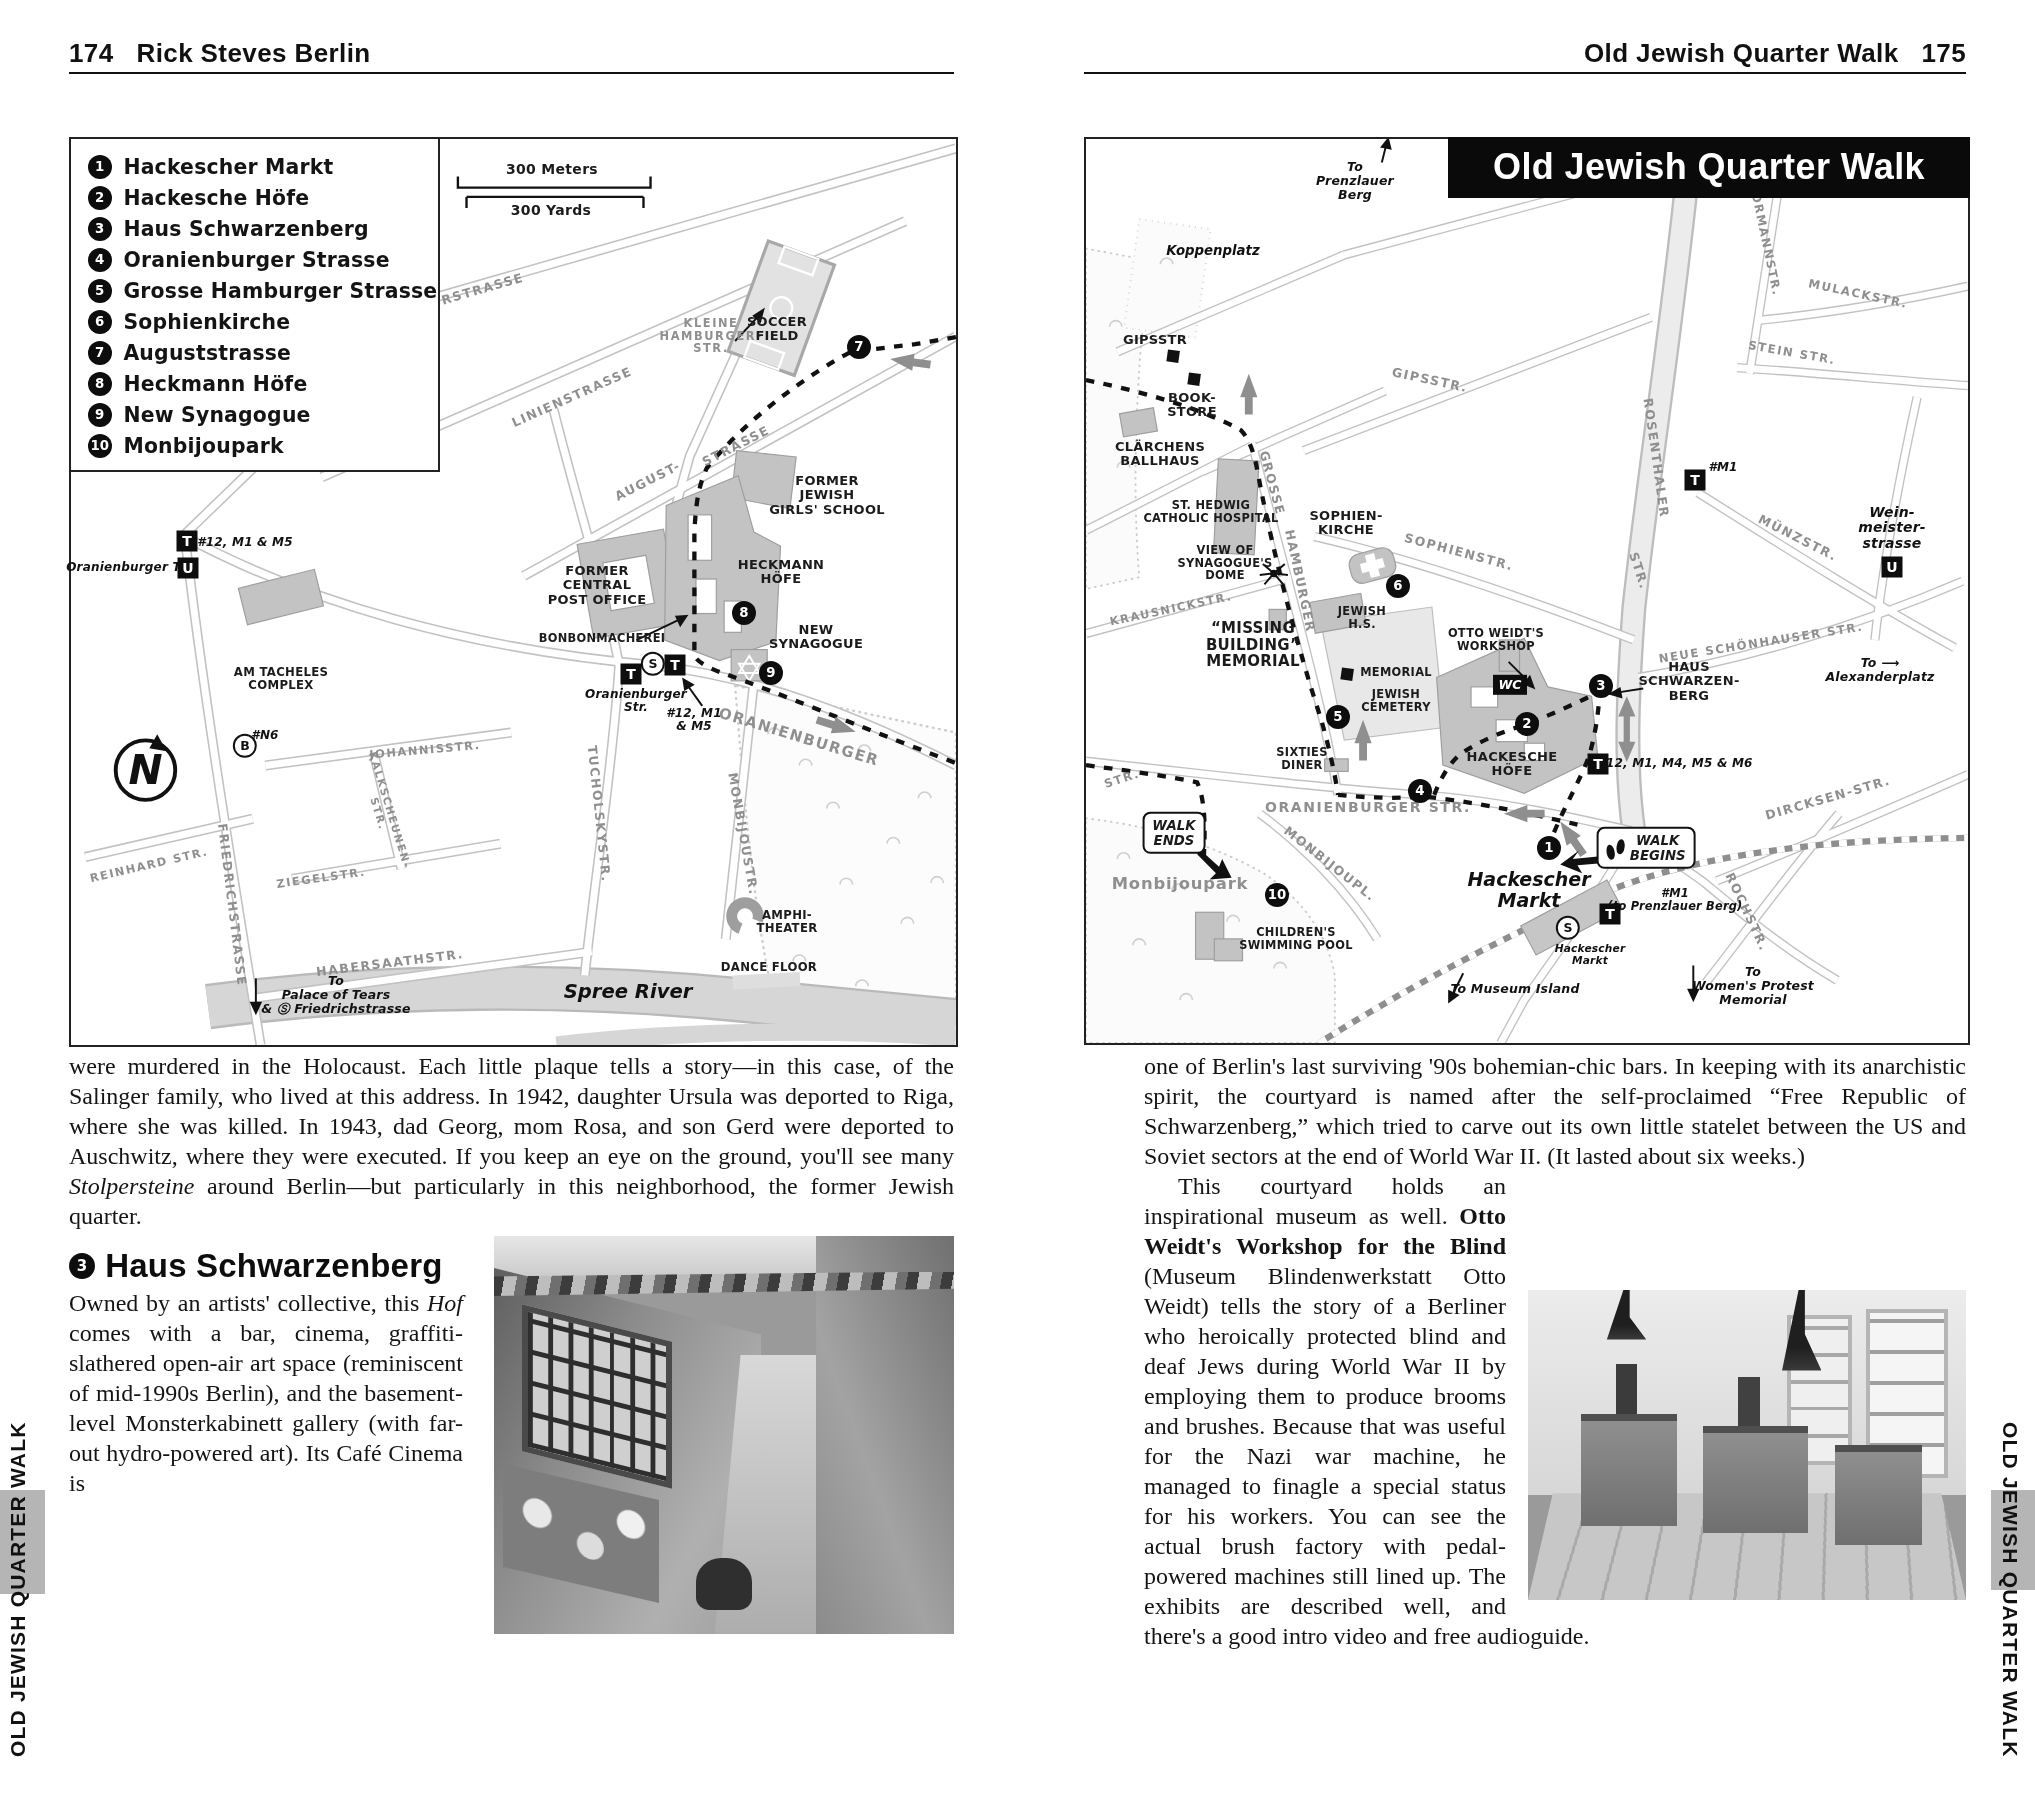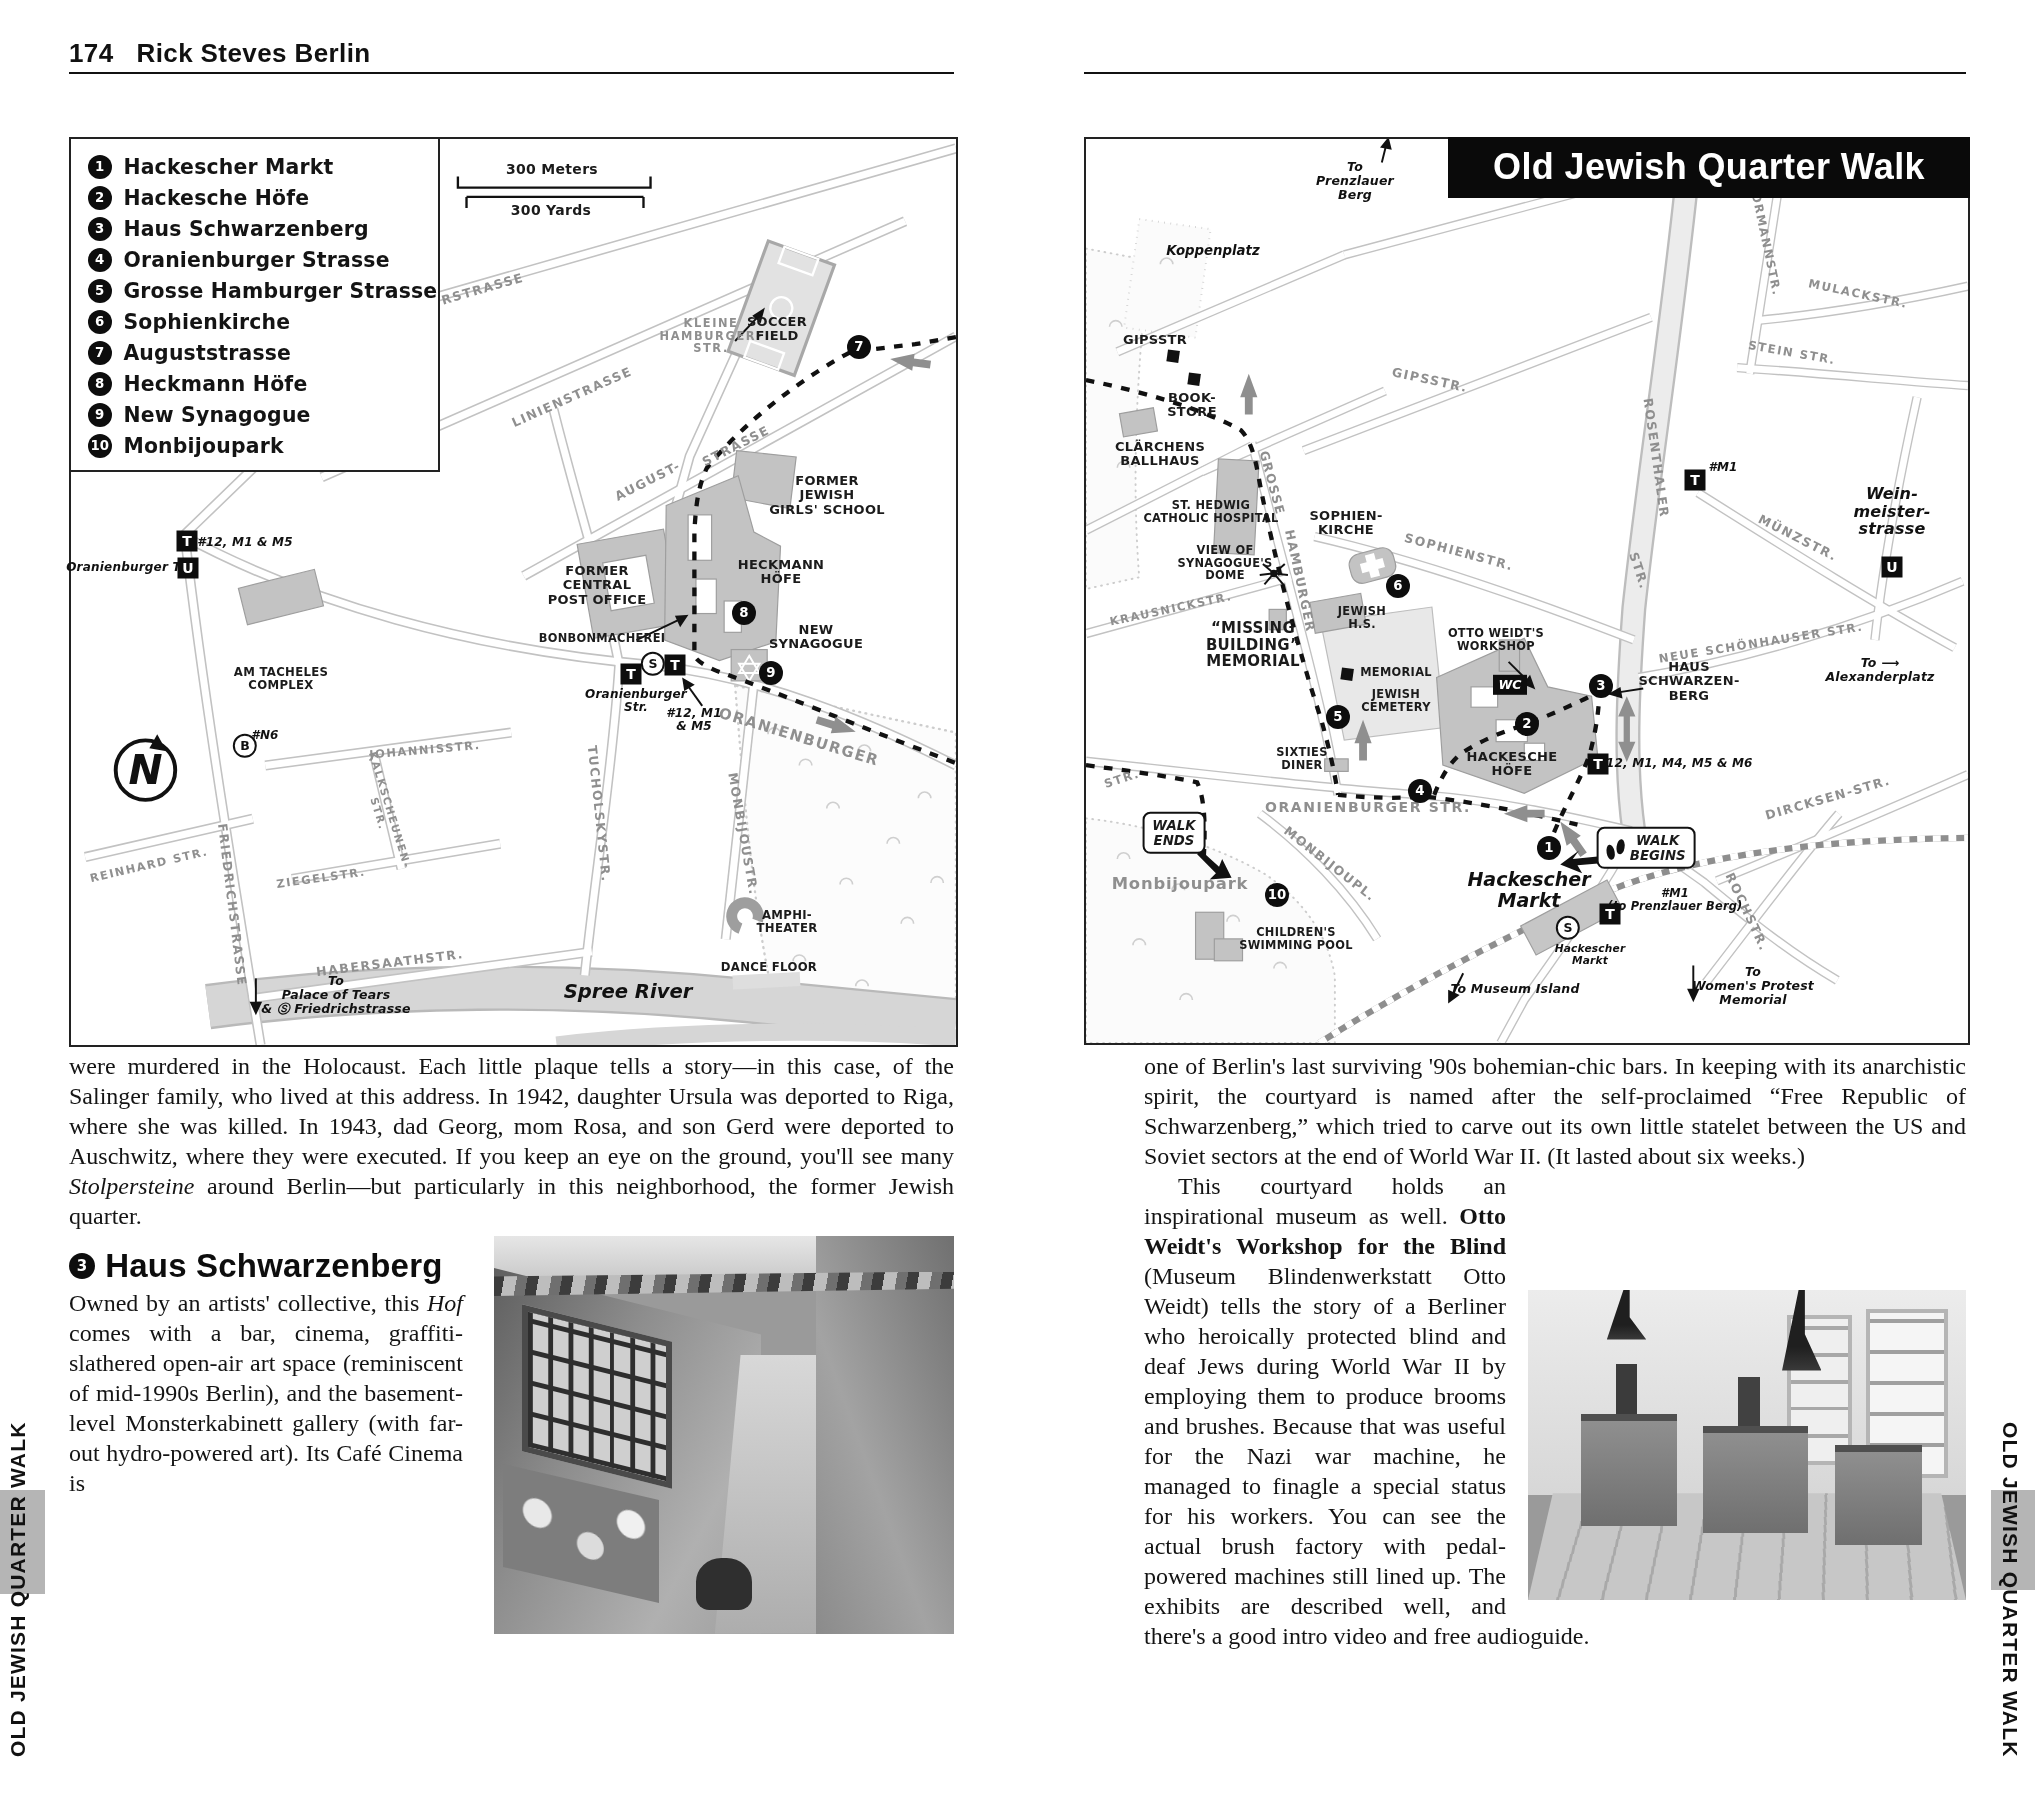--- a/index.html
+++ b/index.html
@@ -78,20 +78,24 @@
 </head>
 <body>
 
 <div class="sheet">
 
   <div class="hdr" style="left:69px;top:38px;text-align:right;">
     <span class="pgnum">174</span>&nbsp;&nbsp;
     <span>Rick Steves Berlin</span>
   </div>
   <div class="rule" style="left:69px;top:72px;width:885px;"></div>
+  <div class="hdr" style="left:1084px;top:38px;width:882px;text-align:right;">
+    <span>Old Jewish Quarter Walk</span>&nbsp;&nbsp;
+    <span class="pgnum">175</span>
+  </div>
   <div class="rule" style="left:1084px;top:72px;width:882px;"></div>
 
   <div class="tab" style="left:0;top:1490px;height:104px;"></div>
   <div class="tab" style="left:1991px;top:1490px;height:100px;"></div>
   <div class="vtitle flip" style="left:6.3px;top:1364px;height:450px;">OLD JEWISH QUARTER WALK</div>
   <div class="vtitle" style="left:1998px;top:1371px;height:438px;">OLD JEWISH QUARTER WALK</div>
 
   <div id="left-map" class="map" style="left:69px;top:137px;width:885px;height:906px;">
     <svg width="885" height="906" viewBox="0 0 1130 1157">
 
@@ -517,21 +521,21 @@
         <div class="lbl k-pl" style="left: 410px; top: 501px; font-size: 11.4px; transform: translate(-50%, -50%) rotate(0deg);"><span>OTTO WEIDT'S
 WORKSHOP</span></div>
         <div class="lbl k-pl" style="left: 426px; top: 625px; transform: translate(-50%, -50%) rotate(0deg);"><span>HACKESCHE
 HÖFE</span></div>
         <div class="lbl k-pl" style="left: 603px; top: 542px; transform: translate(-50%, -50%) rotate(0deg);"><span>HAUS
 SCHWARZEN-
 BERG</span></div>
         <div class="lbl k-it" style="left: 794px; top: 531px; font-size: 12.5px; transform: translate(-50%, -50%) rotate(0deg);"><span>To  ⟶
 Alexanderplatz</span></div>
         <div class="lbl k-it" style="left: 637px; top: 329px; transform: translate(-50%, -50%) rotate(0deg);"><span>#M1</span></div>
-        <div class="lbl k-it" style="left: 806px; top: 372px; font-size: 16px; transform: translate(-50%, -50%) rotate(0deg);"><span>Wein-
+        <div class="lbl k-it" style="left: 806px; top: 389px; font-size: 14px; transform: translate(-50%, -50%) rotate(0deg);"><span>Wein-
 meister-
 strasse</span></div>
         <div class="lbl k-it" style="left: 589px; top: 625px; transform: translate(-50%, -50%) rotate(0deg);"><span>#12, M1, M4, M5 &amp; M6</span></div>
         <div class="lbl k-it" style="left: 589px; top: 761px; font-size: 11.4px; transform: translate(-50%, -50%) rotate(0deg);"><span>#M1
 (to Prenzlauer Berg)</span></div>
         <div class="lbl k-it" style="left: 429px; top: 850px; font-size: 12.5px; transform: translate(-50%, -50%) rotate(0deg);"><span>To Museum Island</span></div>
         <div class="lbl k-it" style="left: 667px; top: 847px; font-size: 12.5px; transform: translate(-50%, -50%) rotate(0deg);"><span>To
 Women's Protest
 Memorial</span></div>
         <div class="lbl k-it" style="left: 504px; top: 816px; font-size: 10.6px; transform: translate(-50%, -50%) rotate(0deg);"><span>Hackescher

